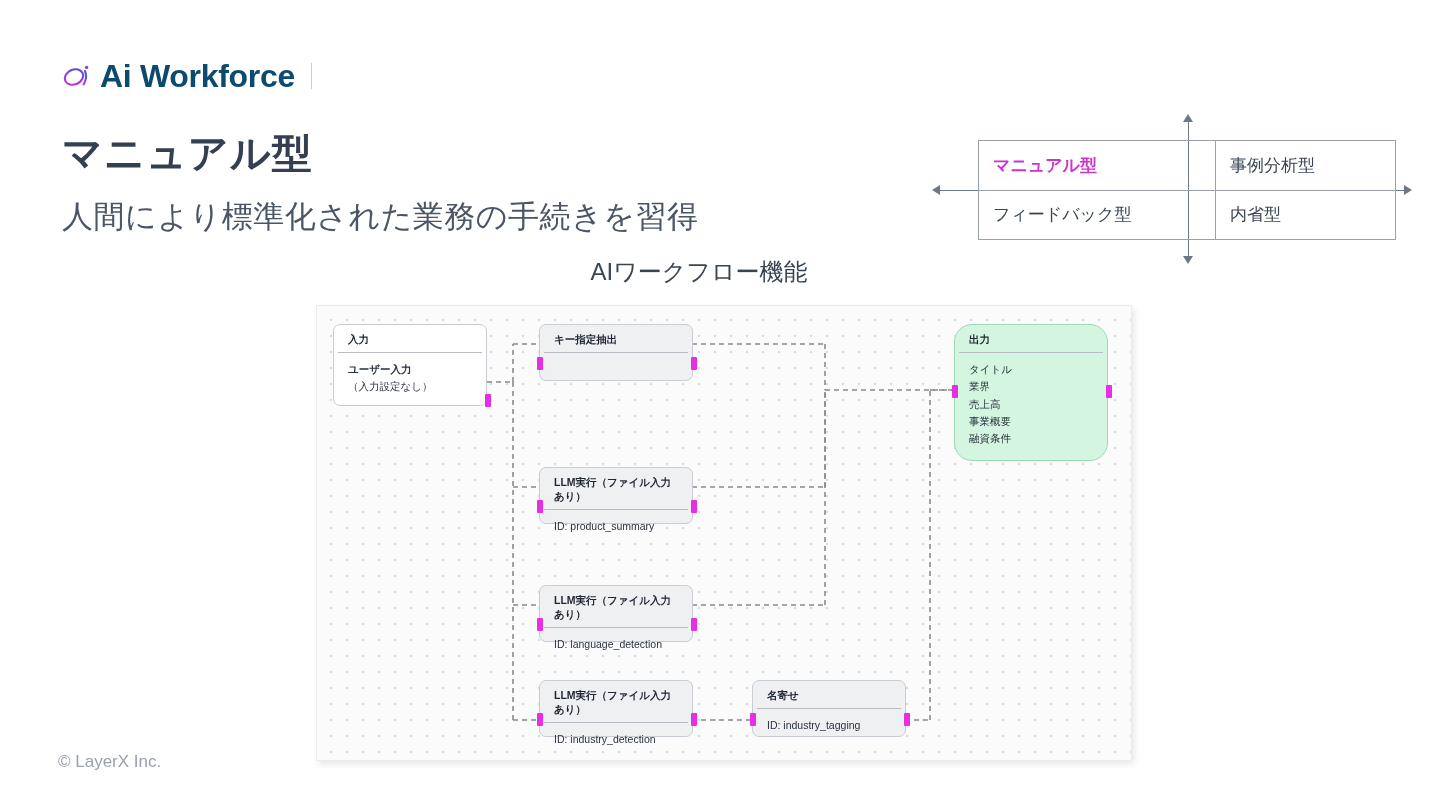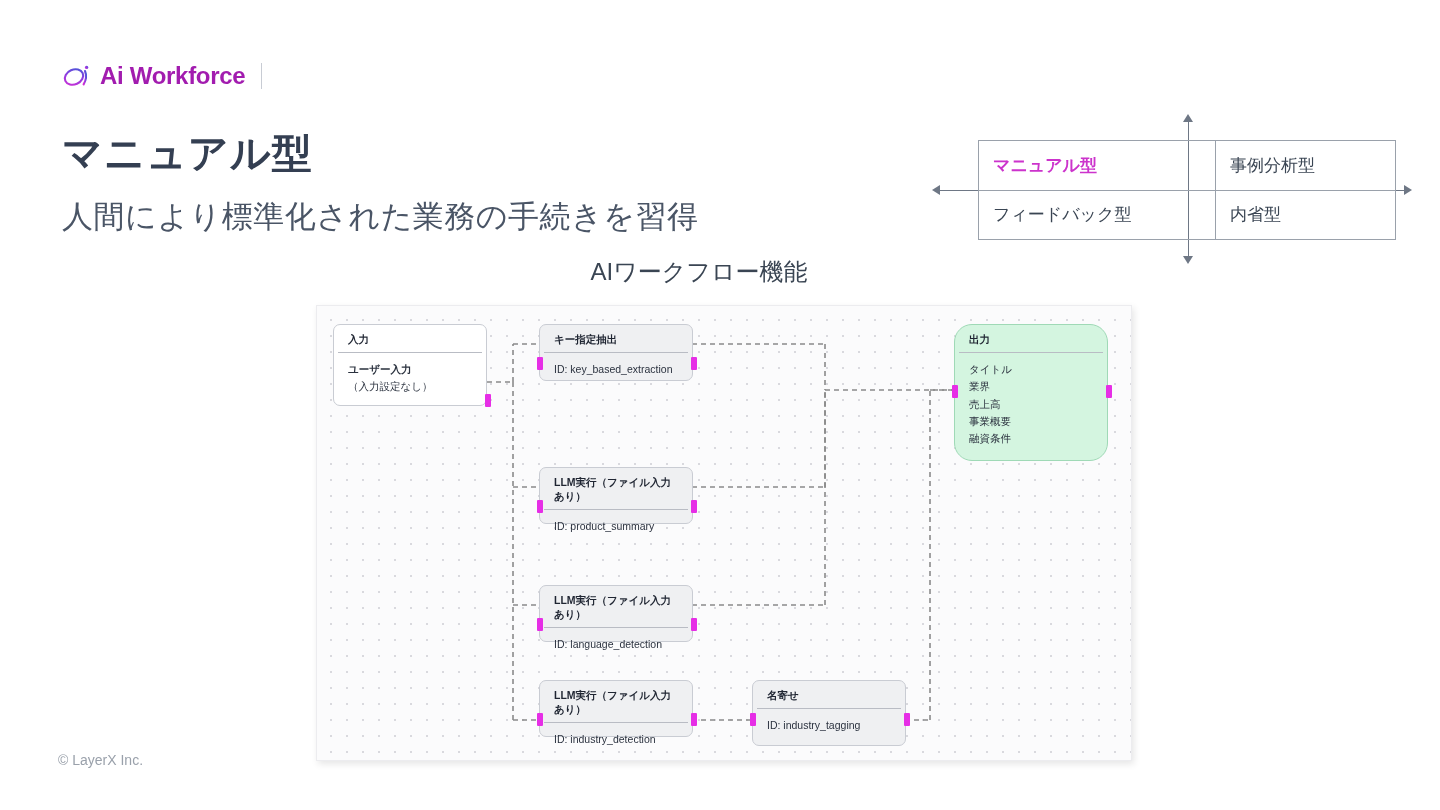--- a/index.html
+++ b/index.html
@@ -6,21 +6,21 @@
   body{
     width:1440px;height:810px;background:#ffffff;
     font-family:"Liberation Sans","DejaVu Sans",sans-serif;
     color:#3a4553;position:relative;overflow:hidden;
   }
   .slide{position:absolute;inset:0;}
 
   
   .logo-row{position:absolute;left:62px;top:58px;display:flex;align-items:center;height:36px;}
   .logo-mark{width:32px;height:30px;margin-right:6px;display:block;}
-  .logo-text{font-size:24px;font-weight:bold;color:#a21caf;letter-spacing:-0.3px;line-height:1;}
+  .logo-text{font-size:32px;font-weight:bold;color:#0c4a6e;letter-spacing:-0.3px;line-height:1;}
   .logo-div{width:1px;height:26px;background:#c8ccd4;margin-left:16px;}
 
   
   .page-title{position:absolute;left:62px;top:126px;font-size:40px;font-weight:bold;color:#343f52;letter-spacing:1px;}
   .page-sub{position:absolute;left:62px;top:196px;font-size:31px;color:#4a5566;letter-spacing:0.5px;}
 
   
   .matrix{position:absolute;left:978px;top:140px;width:418px;height:100px;}
   .matrix table{border-collapse:collapse;width:418px;height:100px;table-layout:fixed;}
   .matrix td{border:1px solid #9aa1ab;font-size:17px;padding:0 14px;vertical-align:middle;color:#3a4553;}
@@ -59,21 +59,21 @@
   
   .callout{position:absolute;left:1008px;top:546px;width:300px;height:122px;}
   .callout-txt{
     position:absolute;left:0;top:0;width:300px;height:122px;
     display:flex;align-items:center;justify-content:center;text-align:center;
     font-size:21px;line-height:1.5;color:#343f52;
     padding:0 16px;box-sizing:border-box;
   }
 
   
-  .copyright{position:absolute;left:58px;top:752px;font-size:14px;color:#9aa1ab;}
+  .copyright{position:absolute;left:58px;top:752px;font-size:17px;color:#9aa1ab;}
   .pageno{position:absolute;left:1444px;top:772px;font-size:16px;color:#9aa1ab;}
 </style>
 </head>
 <body>
 
 <div class="slide">
 
   <div class="logo-row">
     <svg class="logo-mark" viewBox="0 0 32 30">
       <defs>
@@ -156,21 +156,20 @@
       <div class="hd">入力</div>
       <div class="bd">
         <div class="b">ユーザー入力</div>
         <div>（入力設定なし）</div>
       </div>
       <div class="port" style="left:151px;top:69px;"></div>
     </div>
 
     <div class="node n-gray" style="left:222px;top:18px;width:154px;height:57px;">
       <div class="hd">キー指定抽出</div>
-      <div class="bd">ID: key_based_extraction</div>
       <div class="port" style="left:-3px;top:32px;"></div>
       <div class="port" style="left:151px;top:32px;"></div>
     </div>
 
     <div class="node n-gray" style="left:222px;top:161px;width:154px;height:57px;">
       <div class="hd">LLM実行（ファイル入力あり）</div>
       <div class="bd">ID: product_summary</div>
       <div class="port" style="left:-3px;top:32px;"></div>
       <div class="port" style="left:151px;top:32px;"></div>
     </div>
@@ -182,21 +181,21 @@
       <div class="port" style="left:151px;top:32px;"></div>
     </div>
 
     <div class="node n-gray" style="left:222px;top:374px;width:154px;height:57px;">
       <div class="hd">LLM実行（ファイル入力あり）</div>
       <div class="bd">ID: industry_detection</div>
       <div class="port" style="left:-3px;top:32px;"></div>
       <div class="port" style="left:151px;top:32px;"></div>
     </div>
 
-    <div class="node n-gray" style="left:435px;top:374px;width:154px;height:66px;">
+    <div class="node n-gray" style="left:435px;top:374px;width:154px;height:57px;">
       <div class="hd">名寄せ</div>
       <div class="bd">ID: industry_tagging</div>
       <div class="port" style="left:-3px;top:32px;"></div>
       <div class="port" style="left:151px;top:32px;"></div>
     </div>
 
     <div class="node n-green" style="left:637px;top:18px;width:154px;height:137px;border-radius:18px;">
       <div class="hd">出力</div>
       <div class="bd">
         <div>タイトル</div>

